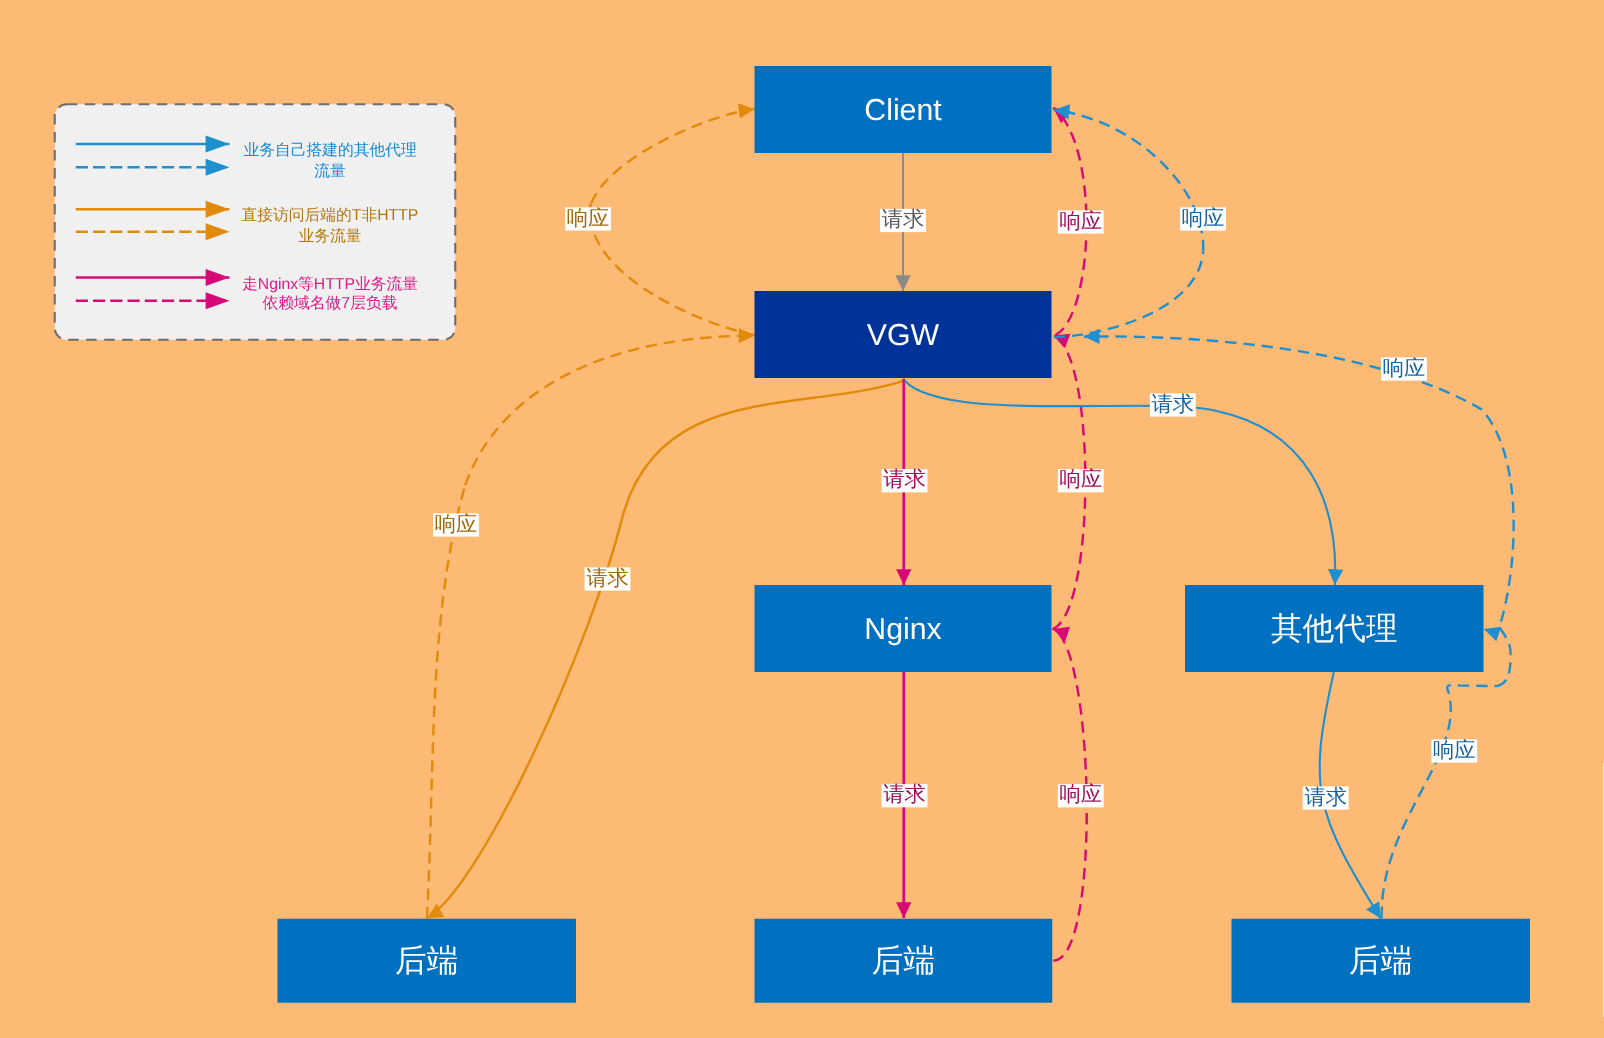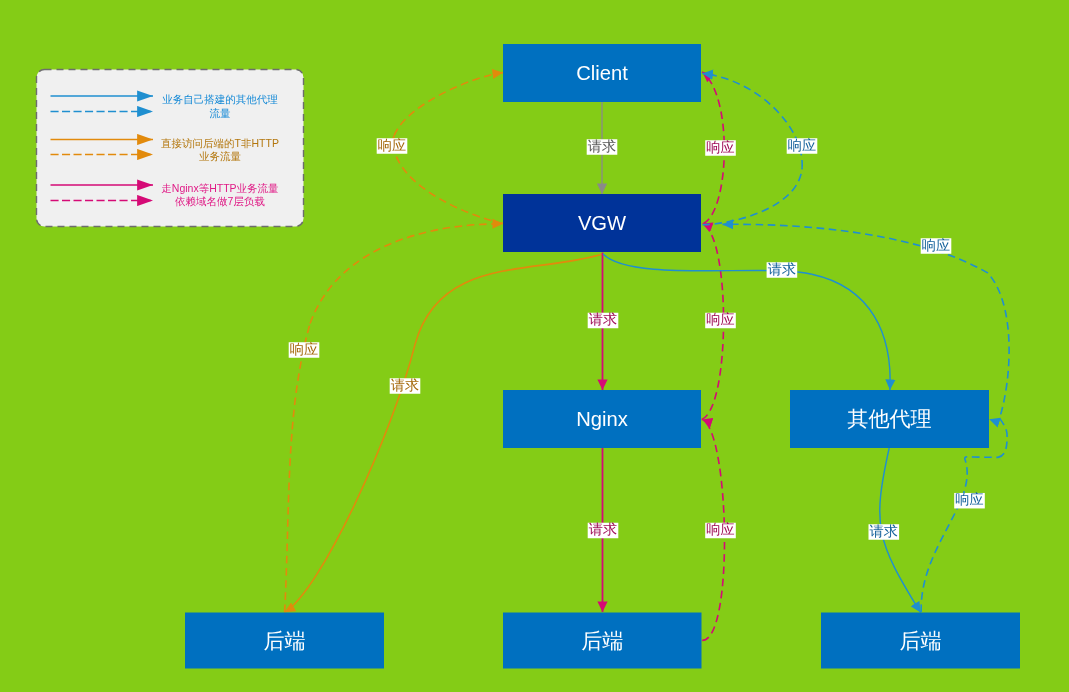--- a/index.html
+++ b/index.html
@@ -11,21 +11,21 @@
   body {
     width: 1069px;
     height: 692px;
     overflow: hidden;
     font-family: "Liberation Sans", sans-serif;
   }
   #canvas {
     position: relative;
     width: 1069px;
     height: 692px;
-    background: #84cc16;
+    background: #fdba74;
   }
   svg.layer {
     position: absolute;
     left: 0;
     top: 0;
     width: 1069px;
     height: 692px;
   }
   .node-label {
     fill: #ffffff;

